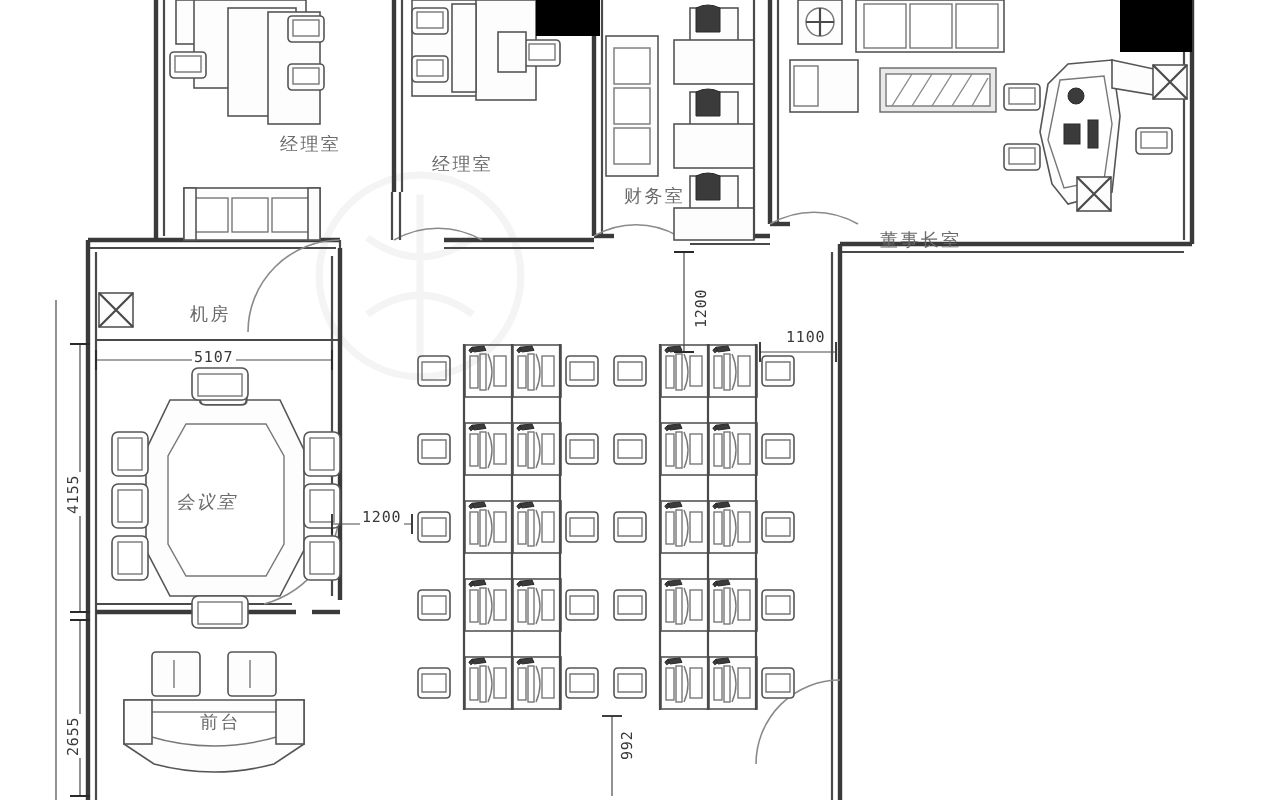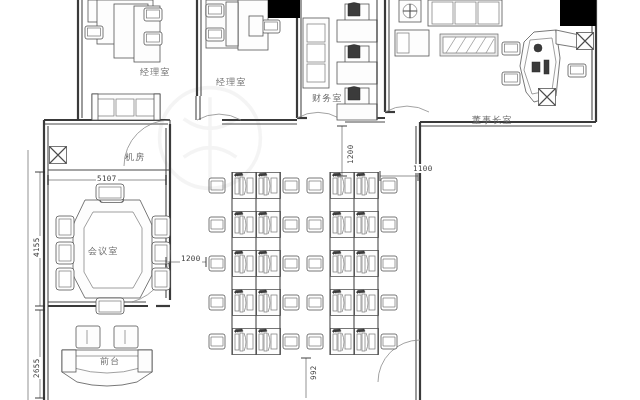--- a/index.html
+++ b/index.html
@@ -368,26 +368,26 @@
   <div class="watermark">
     <svg viewBox="0 0 100 100">
       <circle cx="50" cy="50" r="42" fill="none" stroke="#555" stroke-width="3"></circle>
       <path d="M50,16 L50,84 M28,34 Q50,50 72,34 M28,66 Q50,50 72,66" fill="none" stroke="#555" stroke-width="3"></path>
     </svg>
   </div>
 
   <div class="room-label" style="left:140px;top:66px;">经理室</div>
   <div class="room-label" style="left:216px;top:76px;">经理室</div>
   <div class="room-label" style="left:312px;top:92px;">财务室</div>
-  <div class="room-label" style="left:472px;top:114px;">董事长室</div>
-  <div class="room-label" style="left:95px;top:151px;margin-left:30px;">机房</div>
-  <div class="room-label" style="left:88px;top:245px;">会议室</div>
+  <div class="room-label" style="left:440px;top:114px;">董事长室</div>
+  <div class="room-label" style="left:95px;top:151px;">机房</div>
+  <div class="room-label" style="left:88px;top:245px;font-style:italic;">会议室</div>
   <div class="room-label" style="left:100px;top:355px;">前台</div>
 
   <div class="dim-label" style="left:96px;top:174px;">5107</div>
   <div class="dim-label vert" style="left:32px;top:258px;">4155</div>
   <div class="dim-label vert" style="left:32px;top:379px;">2655</div>
   <div class="dim-label" style="left:180px;top:254px;">1200</div>
   <div class="dim-label vert" style="left:346px;top:165px;">1200</div>
-  <div class="dim-label" style="left:392px;top:164px;margin-left:20px;">1100</div>
+  <div class="dim-label" style="left:392px;top:164px;">1100</div>
   <div class="dim-label vert" style="left:309px;top:381px;">992</div>
 
 </div>
 
 </body></html>

